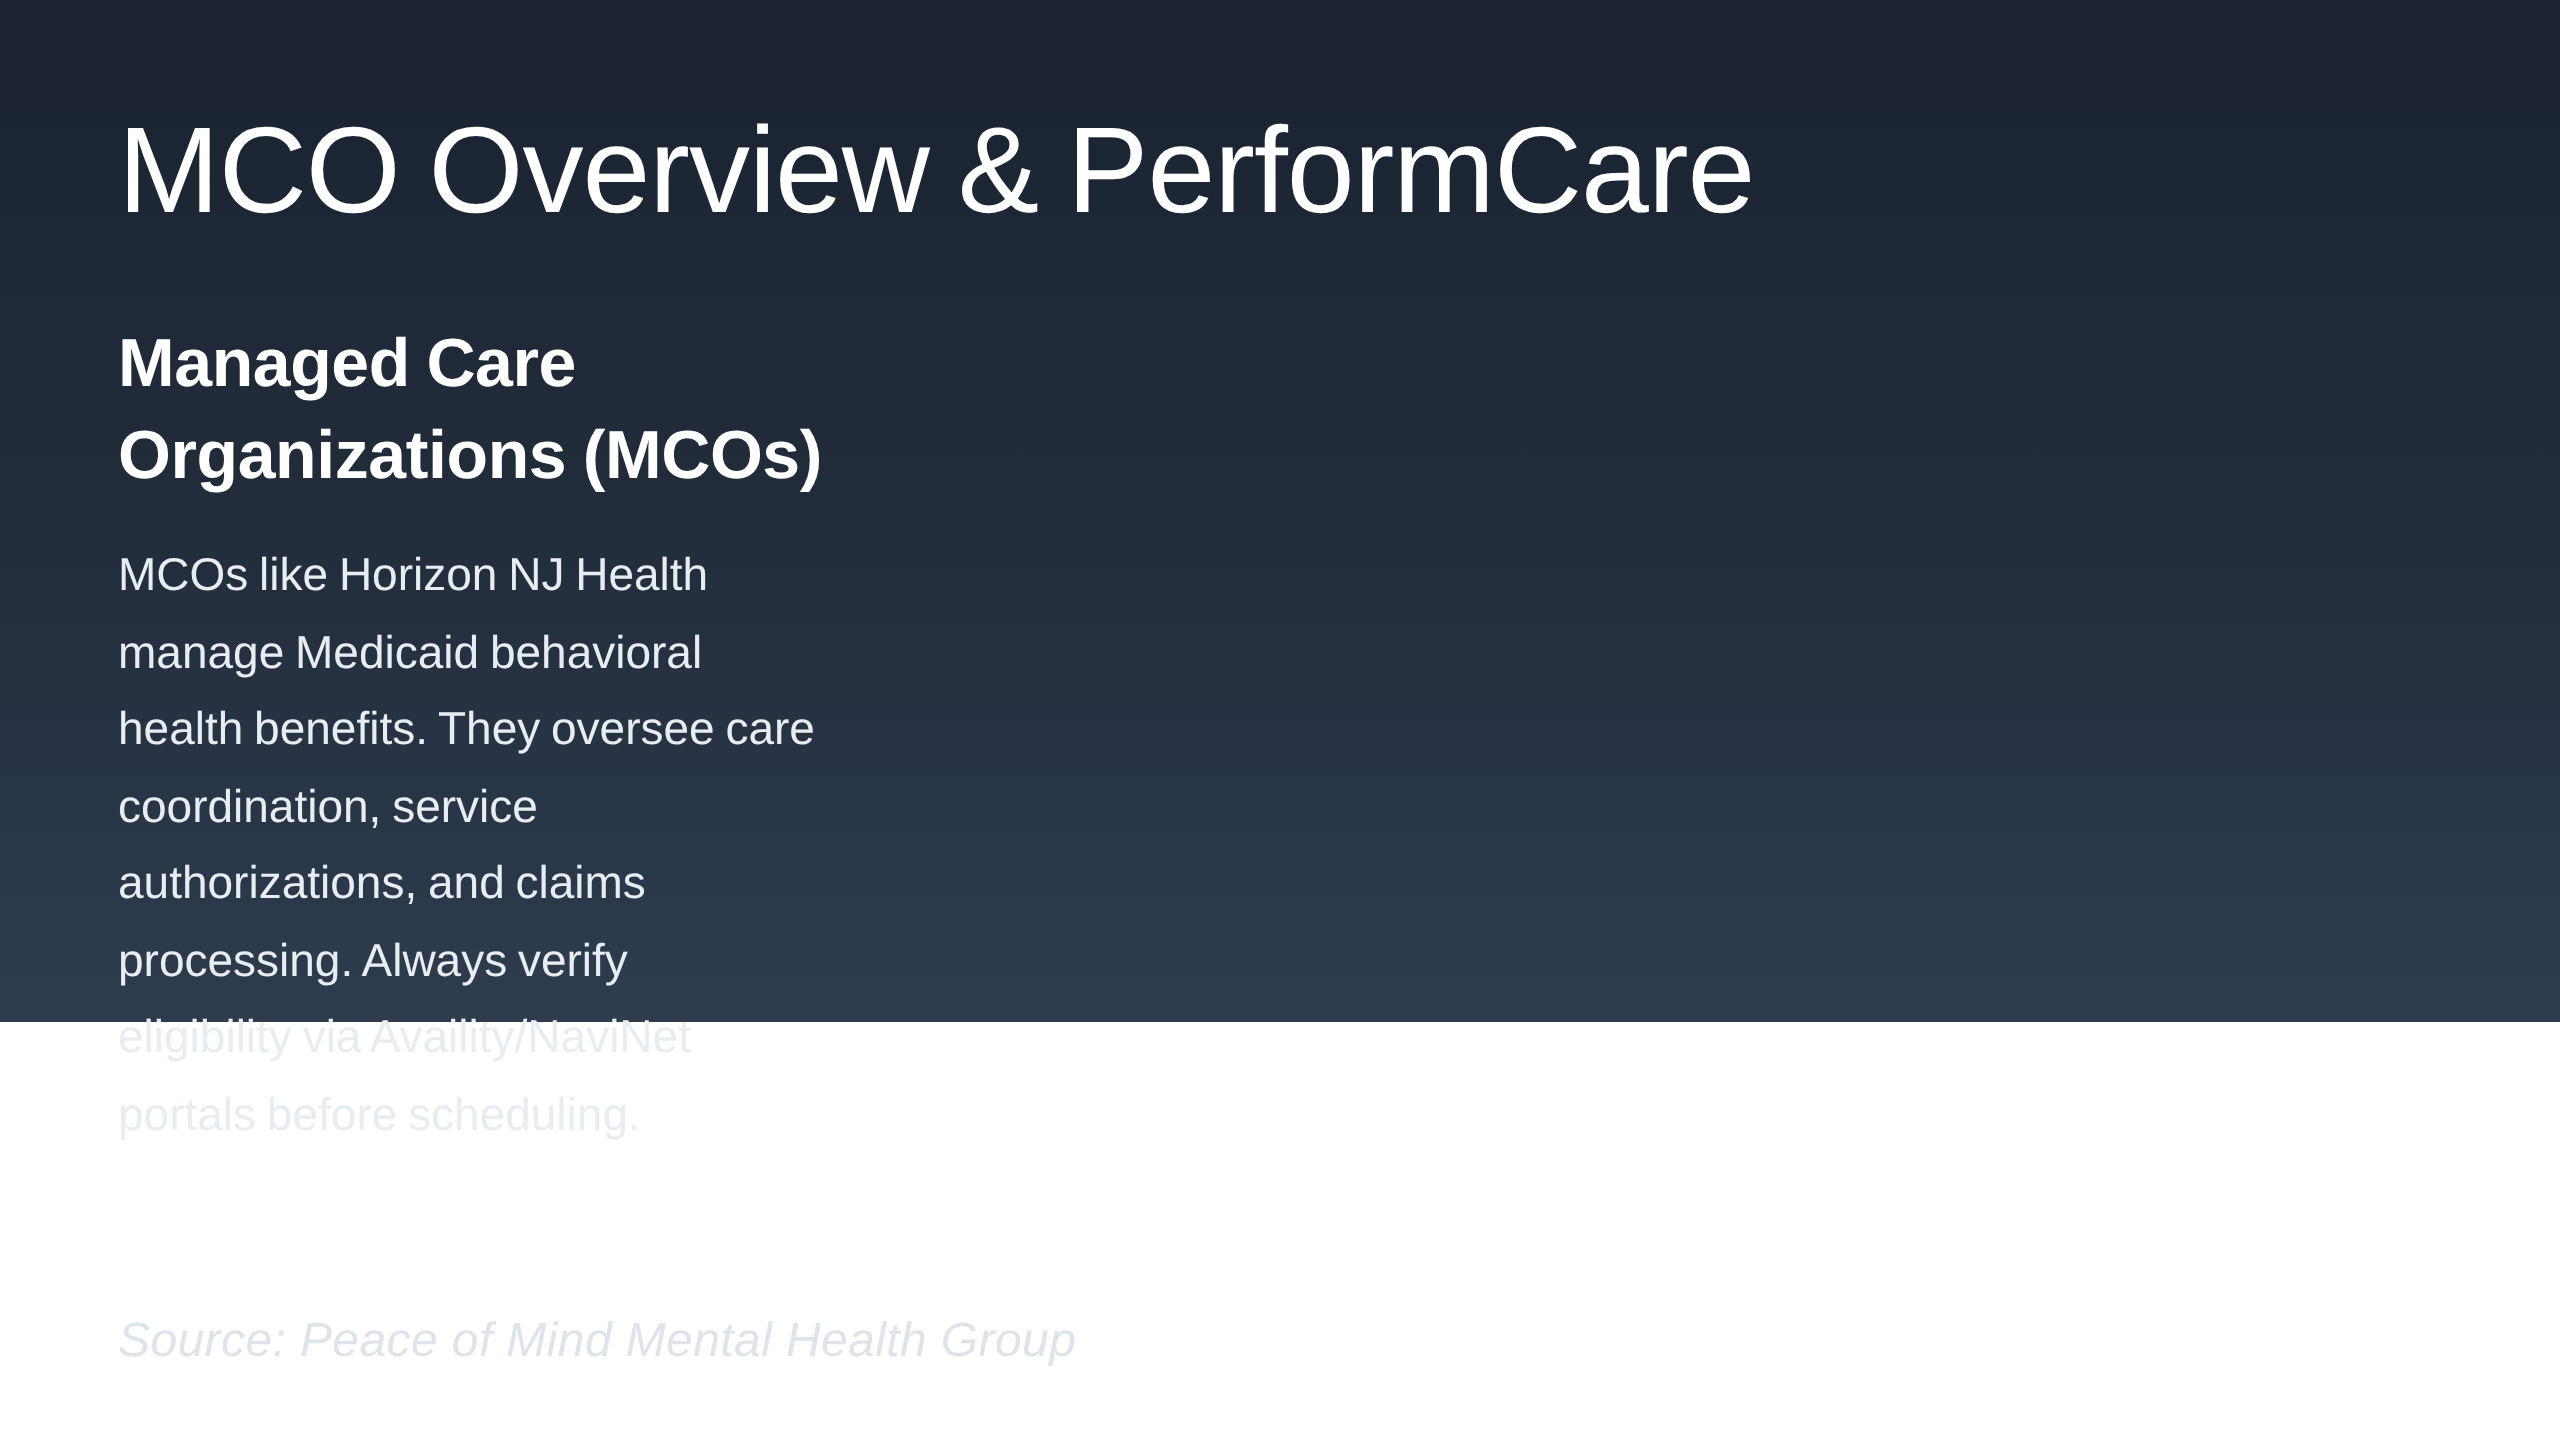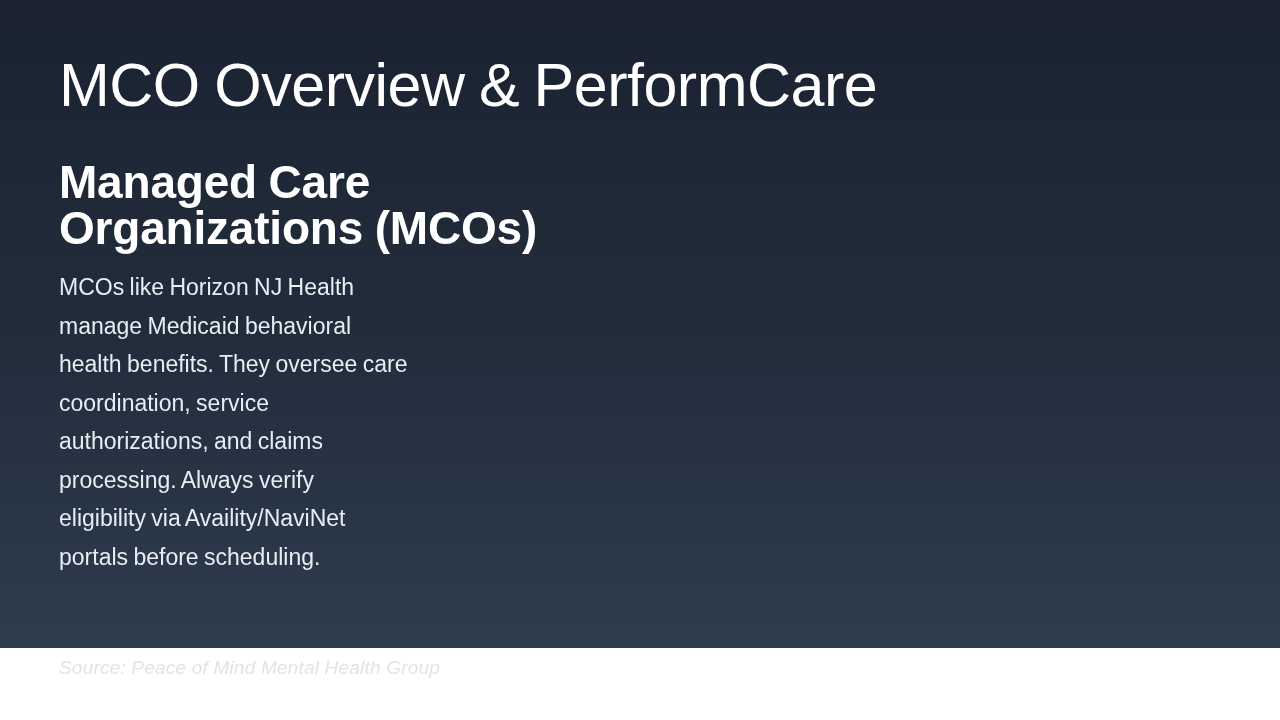--- a/index.html
+++ b/index.html
@@ -5,21 +5,21 @@
   html, body {
     margin: 0;
     padding: 0;
     width: 1280px;
     height: 720px;
     overflow: hidden;
   }
   .slide {
     position: relative;
     width: 1280px;
-    height: 648px;
+    height: 511px;
     background: linear-gradient(180deg, #1a2230 0%, #222d3c 52%, #2e3c4e 100%);
     font-family: "Liberation Sans", sans-serif;
   }
   .slide-title {
     position: absolute;
     left: 59px;
     top: 50px;
     margin: 0;
     font-size: 61px;
     font-weight: 400;
@@ -33,21 +33,21 @@
     position: absolute;
     left: 59px;
     top: 159px;
     display: grid;
     grid-template-columns: 540px 540px;
     column-gap: 54px;
   }
   .col-heading {
     min-height: 109px;
     margin: 0;
-    font-size: 46px;
+    font-size: 34px;
     font-weight: 700;
     color: #ffffff;
     line-height: 46px;
     letter-spacing: -0.2px;
     word-spacing: -1px;
     white-space: pre-line;
   }
   .col-body {
     margin: 0;
     font-size: 23px;
@@ -56,21 +56,21 @@
     line-height: 38.5px;
     letter-spacing: 0px;
     word-spacing: -1px;
     white-space: pre-line;
   }
   .source-line {
     position: absolute;
     left: 59px;
     top: 657px;
     margin: 0;
-    font-size: 19px;
+    font-size: 24px;
     font-style: italic;
     font-weight: 400;
     color: #dfe4ea;
     letter-spacing: 0.2px;
     text-align: center;
   }
 </style>
 </head>
 <body>
 

